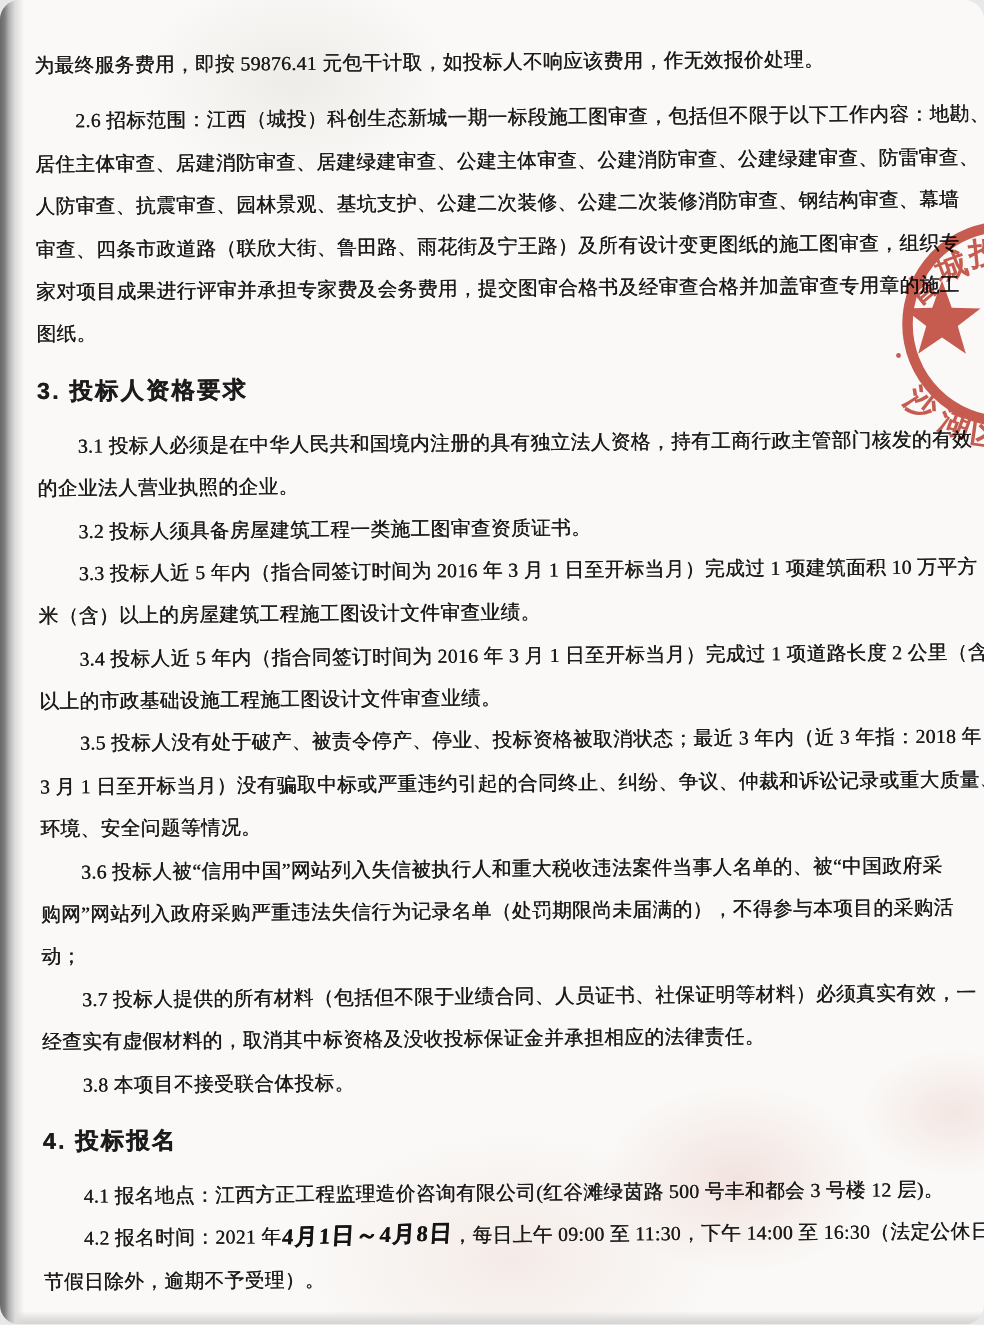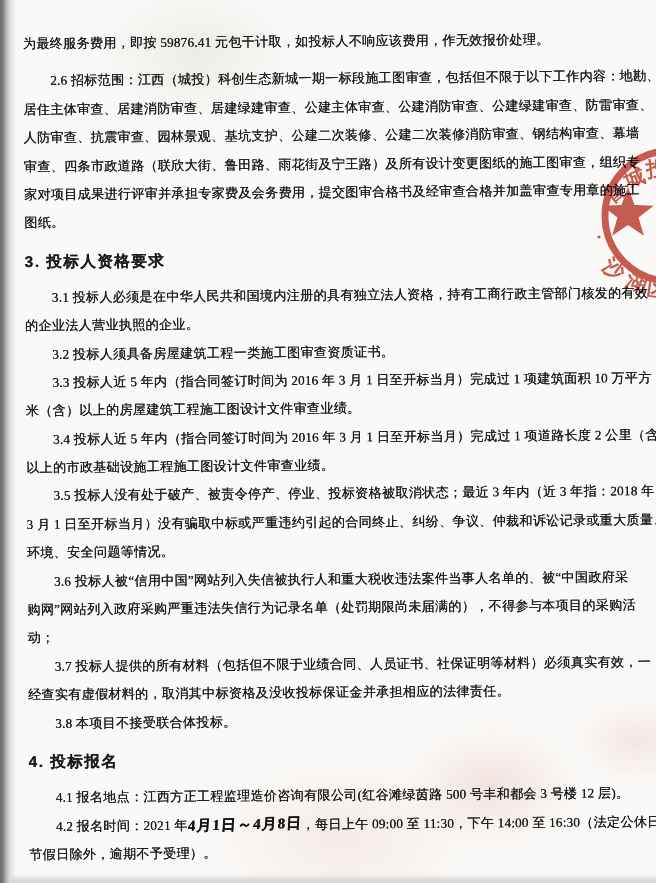--- a/index.html
+++ b/index.html
@@ -10,20 +10,21 @@
     background-color:#faf9f7;
     background-image:
       linear-gradient(90deg, #686868 0px, #7d7d7d 3px, #b2b2b2 6px, #dcdcdc 10px, rgba(250,249,247,0) 16px),
       linear-gradient(0deg, #d5d4d2 0px, #dddcda 3px, rgba(250,249,247,0) 9px),
       radial-gradient(130px 90px at 75% 89%, rgba(228,186,178,0.35), rgba(228,186,178,0) 70%),
       radial-gradient(200px 120px at 52% 95%, rgba(232,203,196,0.30), rgba(232,203,196,0) 70%),
       radial-gradient(90px 60px at 97% 84%, rgba(228,186,178,0.30), rgba(228,186,178,0) 70%),
       radial-gradient(150px 100px at 30% 6%, rgba(214,212,206,0.35), rgba(214,212,206,0) 70%);
     font-family:"Liberation Serif","DejaVu Serif",serif;
     color:#1c1c1c;
+    border-radius:13px;
   }
   .content {
     position:absolute; left:26px; top:30px; width:616px;
     transform:rotate(-0.45deg); transform-origin:0 50%;
   }
   .line {
     height:28.4px; line-height:28.4px;
     font-size:13.2px; letter-spacing:0.2px;
     white-space:nowrap;
     text-shadow:0.25px 0 0 currentColor;

